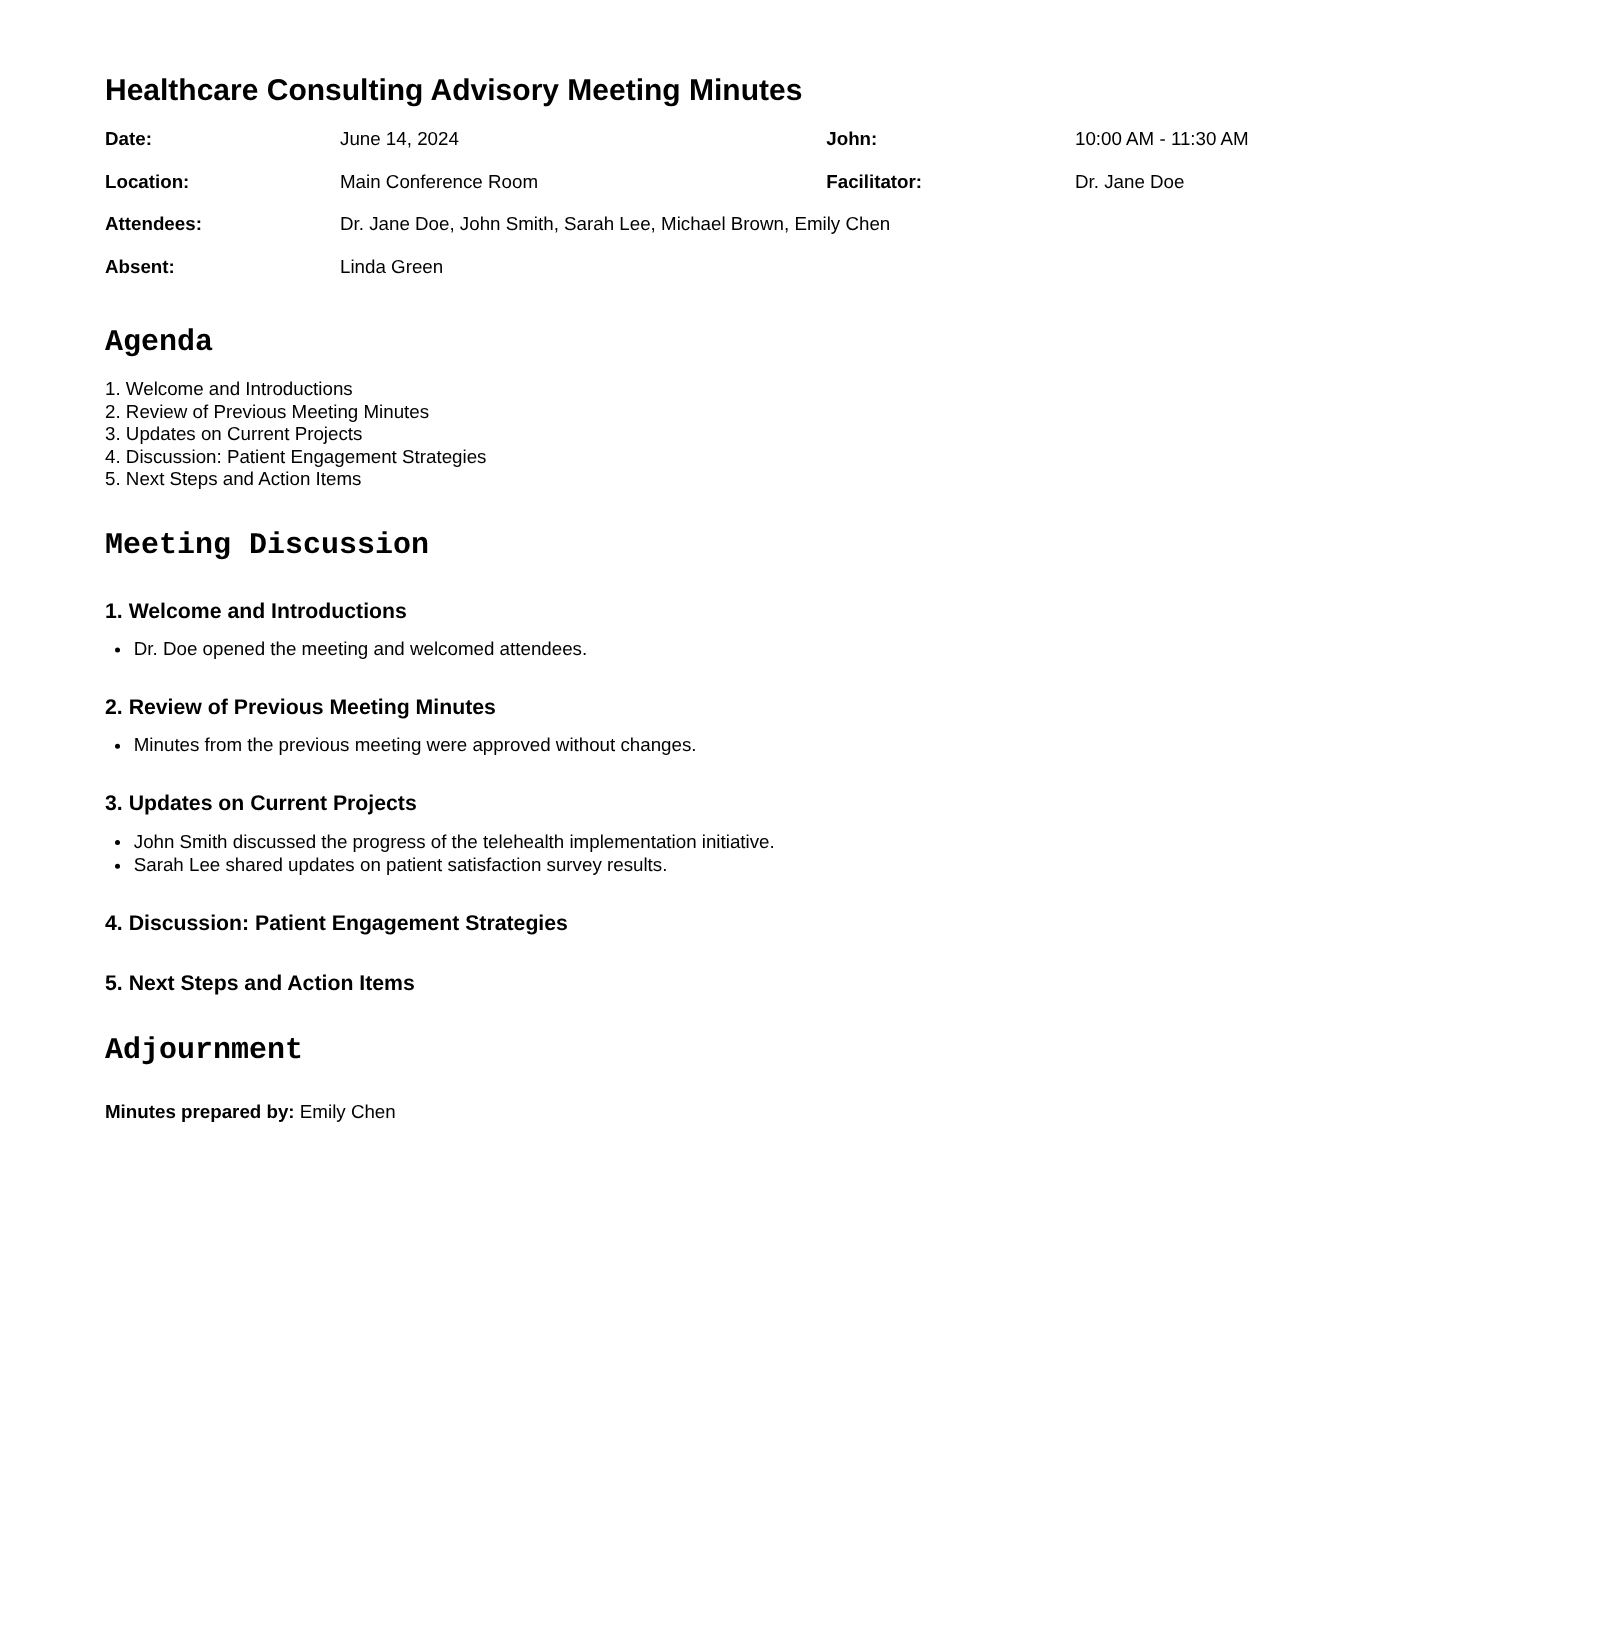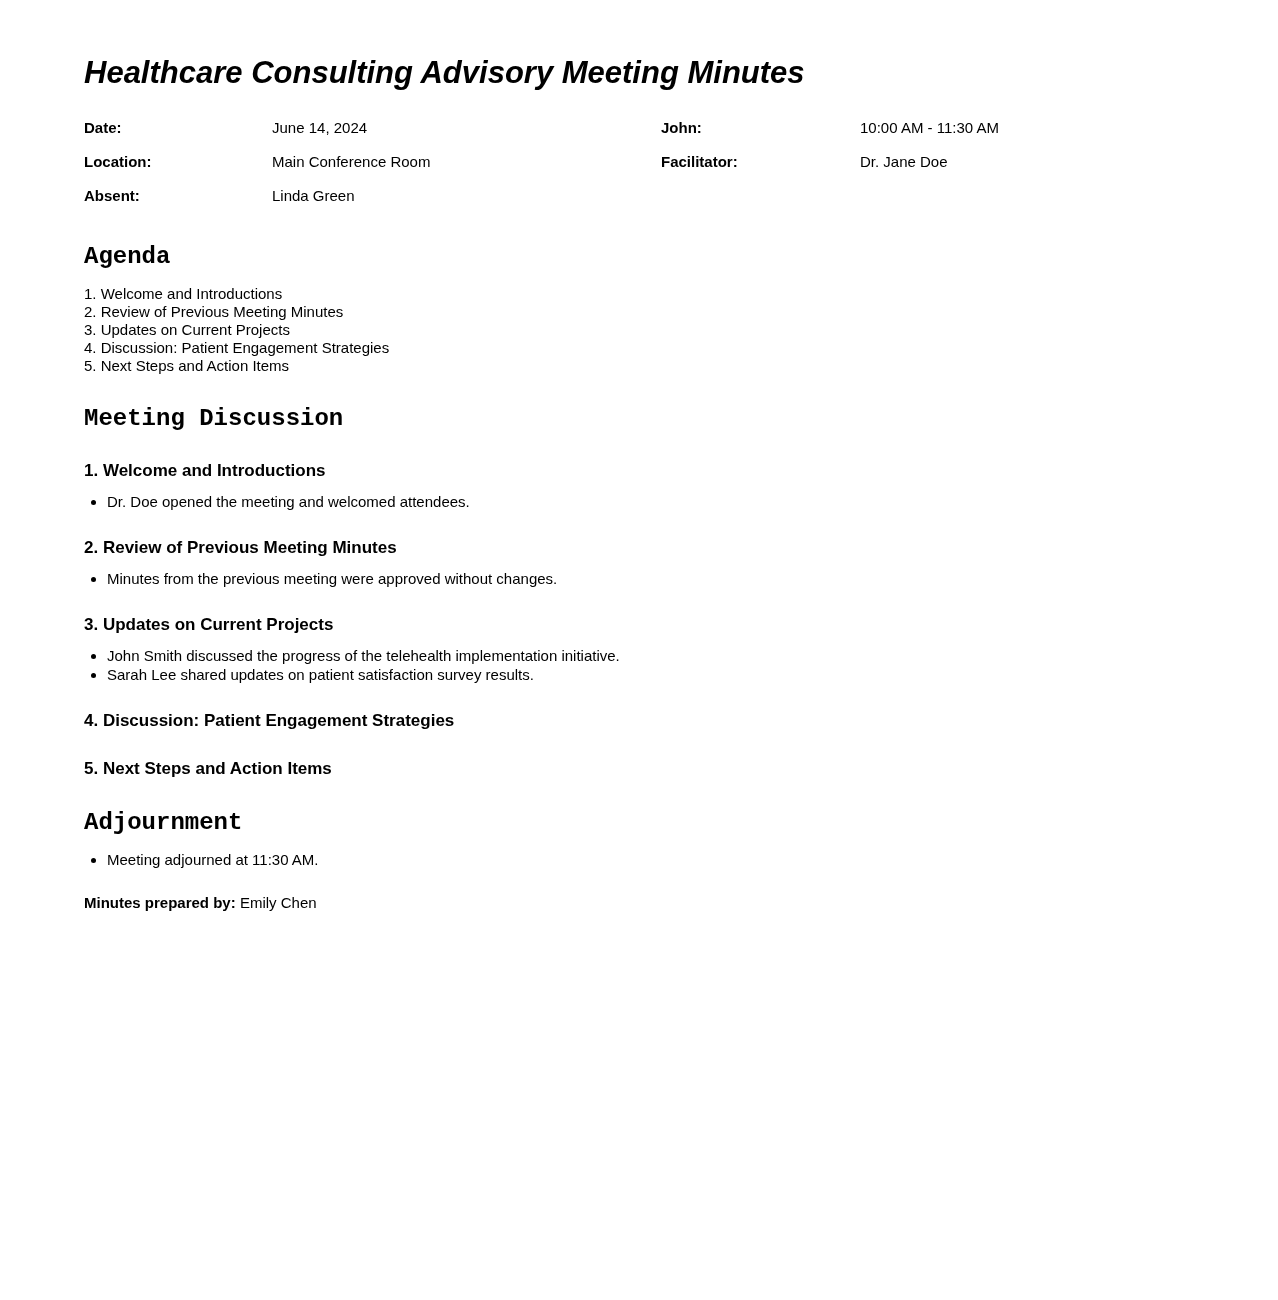--- a/index.html
+++ b/index.html
@@ -11,25 +11,24 @@
   }
   .page {
     width: 1278px;
     height: 1300px;
     box-sizing: border-box;
     padding: 0 84px;
     overflow: hidden;
     background: #ffffff;
   }
   h1.doc-title {
-    font-size: 31px;
+    font-size: 24px;
     line-height: 36px;
     font-weight: bold;
-    margin: 55px 0 20px 0;
-    font-style: italic;
+    margin: 55px 0 4px 0;
   }
   table.meta {
     border-collapse: collapse;
     width: 100%;
     font-size: 15px;
     line-height: 18px;
   }
   table.meta td {
     padding: 8px 0;
     vertical-align: top;
@@ -95,20 +94,24 @@
         <td class="lbl">John:</td>
         <td>10:00 AM - 11:30 AM</td>
       </tr>
       <tr>
         <td class="lbl">Location:</td>
         <td>Main Conference Room</td>
         <td class="lbl">Facilitator:</td>
         <td>Dr. Jane Doe</td>
       </tr>
       <tr>
+        <td class="lbl">Attendees:</td>
+        <td colspan="3">Dr. Jane Doe, John Smith, Sarah Lee, Michael Brown, Emily Chen</td>
+      </tr>
+      <tr>
         <td class="lbl">Absent:</td>
         <td colspan="3">Linda Green</td>
       </tr>
     </tbody>
   </table>
 
   <h2 class="sec">Agenda</h2>
   <div class="agenda-list">
     <div>1. Welcome and Introductions</div>
     <div>2. Review of Previous Meeting Minutes</div>
@@ -133,22 +136,19 @@
   <ul class="bullets">
     <li>John Smith discussed the progress of the telehealth implementation initiative.</li>
     <li>Sarah Lee shared updates on patient satisfaction survey results.</li>
   </ul>
 
   <h3 class="sub">4. Discussion: Patient Engagement Strategies</h3>
 
   <h3 class="sub">5. Next Steps and Action Items</h3>
 
   <h2 class="sec">Adjournment</h2>
-  <ul class="bullets">
-    <li>Meeting adjourned at 11:30 AM.</li>
-  </ul>
 
   <p class="prepared">
     <span class="lbl">Minutes prepared by:</span>
     <span>Emily Chen</span>
   </p>
 
 </div>
 
 </body></html>

